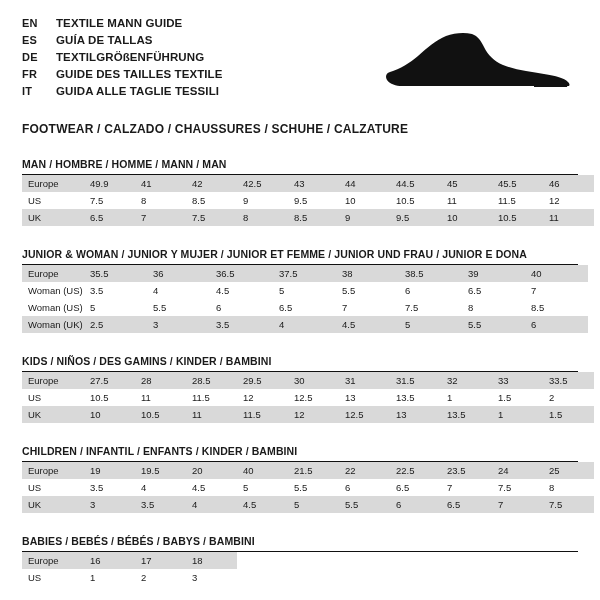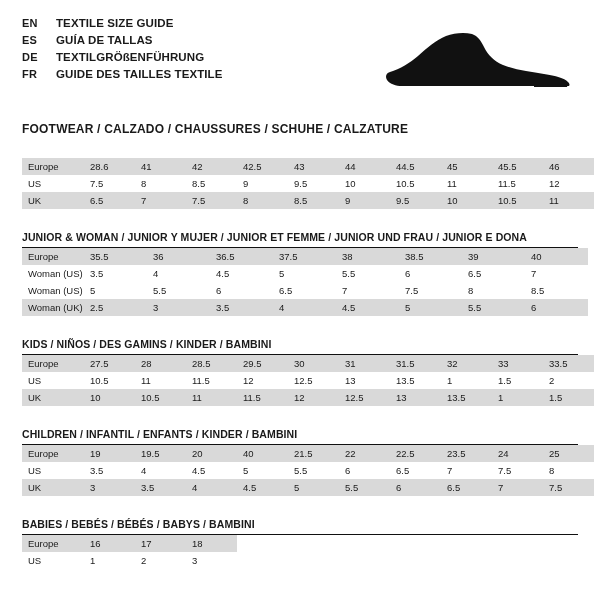--- a/index.html
+++ b/index.html
@@ -103,65 +103,70 @@
 </style>
 </head>
 <body>
 
 <div class="page">
 
   <div class="header">
     <div class="lang-list">
       <div class="lang-row">
         <span class="lang-code">EN</span>
-        <span class="lang-title">TEXTILE SIZE GUIDE</span>
+        <span class="lang-title">TEXTILE MANN GUIDE</span>
       </div>
       <div class="lang-row">
         <span class="lang-code">ES</span>
         <span class="lang-title">GUÍA DE TALLAS</span>
       </div>
       <div class="lang-row">
         <span class="lang-code">DE</span>
         <span class="lang-title">TEXTILGRÖßENFÜHRUNG</span>
       </div>
       <div class="lang-row">
         <span class="lang-code">FR</span>
         <span class="lang-title">GUIDE DES TAILLES TEXTILE</span>
       </div>
+      <div class="lang-row">
+        <span class="lang-code">IT</span>
+        <span class="lang-title">GUIDA ALLE TAGLIE TESSILI</span>
+      </div>
     </div>
 
     <div class="shoe-wrap">
       <svg viewBox="0 0 190 72" width="190" height="72" aria-hidden="true">
         <path fill="#111111" d="M18 56 C12 56 6 54 3 50 C1 47 2 43 6 42 C16 39 26 33 34 26 C43 18 52 10 62 6 C70 3 80 2 88 4 C94 6 97 11 100 17 C104 25 110 31 119 35 C131 40 147 42 160 44 C172 46 180 48 184 52 C186 54 186 56 184 56 Z"></path>
         <path fill="#111111" d="M150 44 C160 45 172 47 178 50 C182 52 184 55 183 57 L150 57 Z"></path>
       </svg>
     </div>
   </div>
 
   <div class="section-title">FOOTWEAR / CALZADO / CHAUSSURES / SCHUHE / CALZATURE</div>
 
   <div class="group">
+    <div class="group-title">MAN / HOMBRE / HOMME / MANN / MAN</div>
     <table class="size">
       <colgroup>
         <col style="width:62px">
           <col style="width:51px">
           <col style="width:51px">
           <col style="width:51px">
           <col style="width:51px">
         <col style="width:51px">
           <col style="width:51px">
           <col style="width:51px">
           <col style="width:51px">
           <col style="width:51px">
           <col style="width:51px">
       </colgroup>
       <tbody>
         <tr class="shaded">
           <td class="label">Europe</td>
-          <td class="val">28.6</td>
+          <td class="val">49.9</td>
           <td class="val">41</td>
           <td class="val">42</td>
           <td class="val">42.5</td>
           <td class="val">43</td>
           <td class="val">44</td>
           <td class="val">44.5</td>
           <td class="val">45</td>
           <td class="val">45.5</td>
           <td class="val">46</td>
         </tr>

